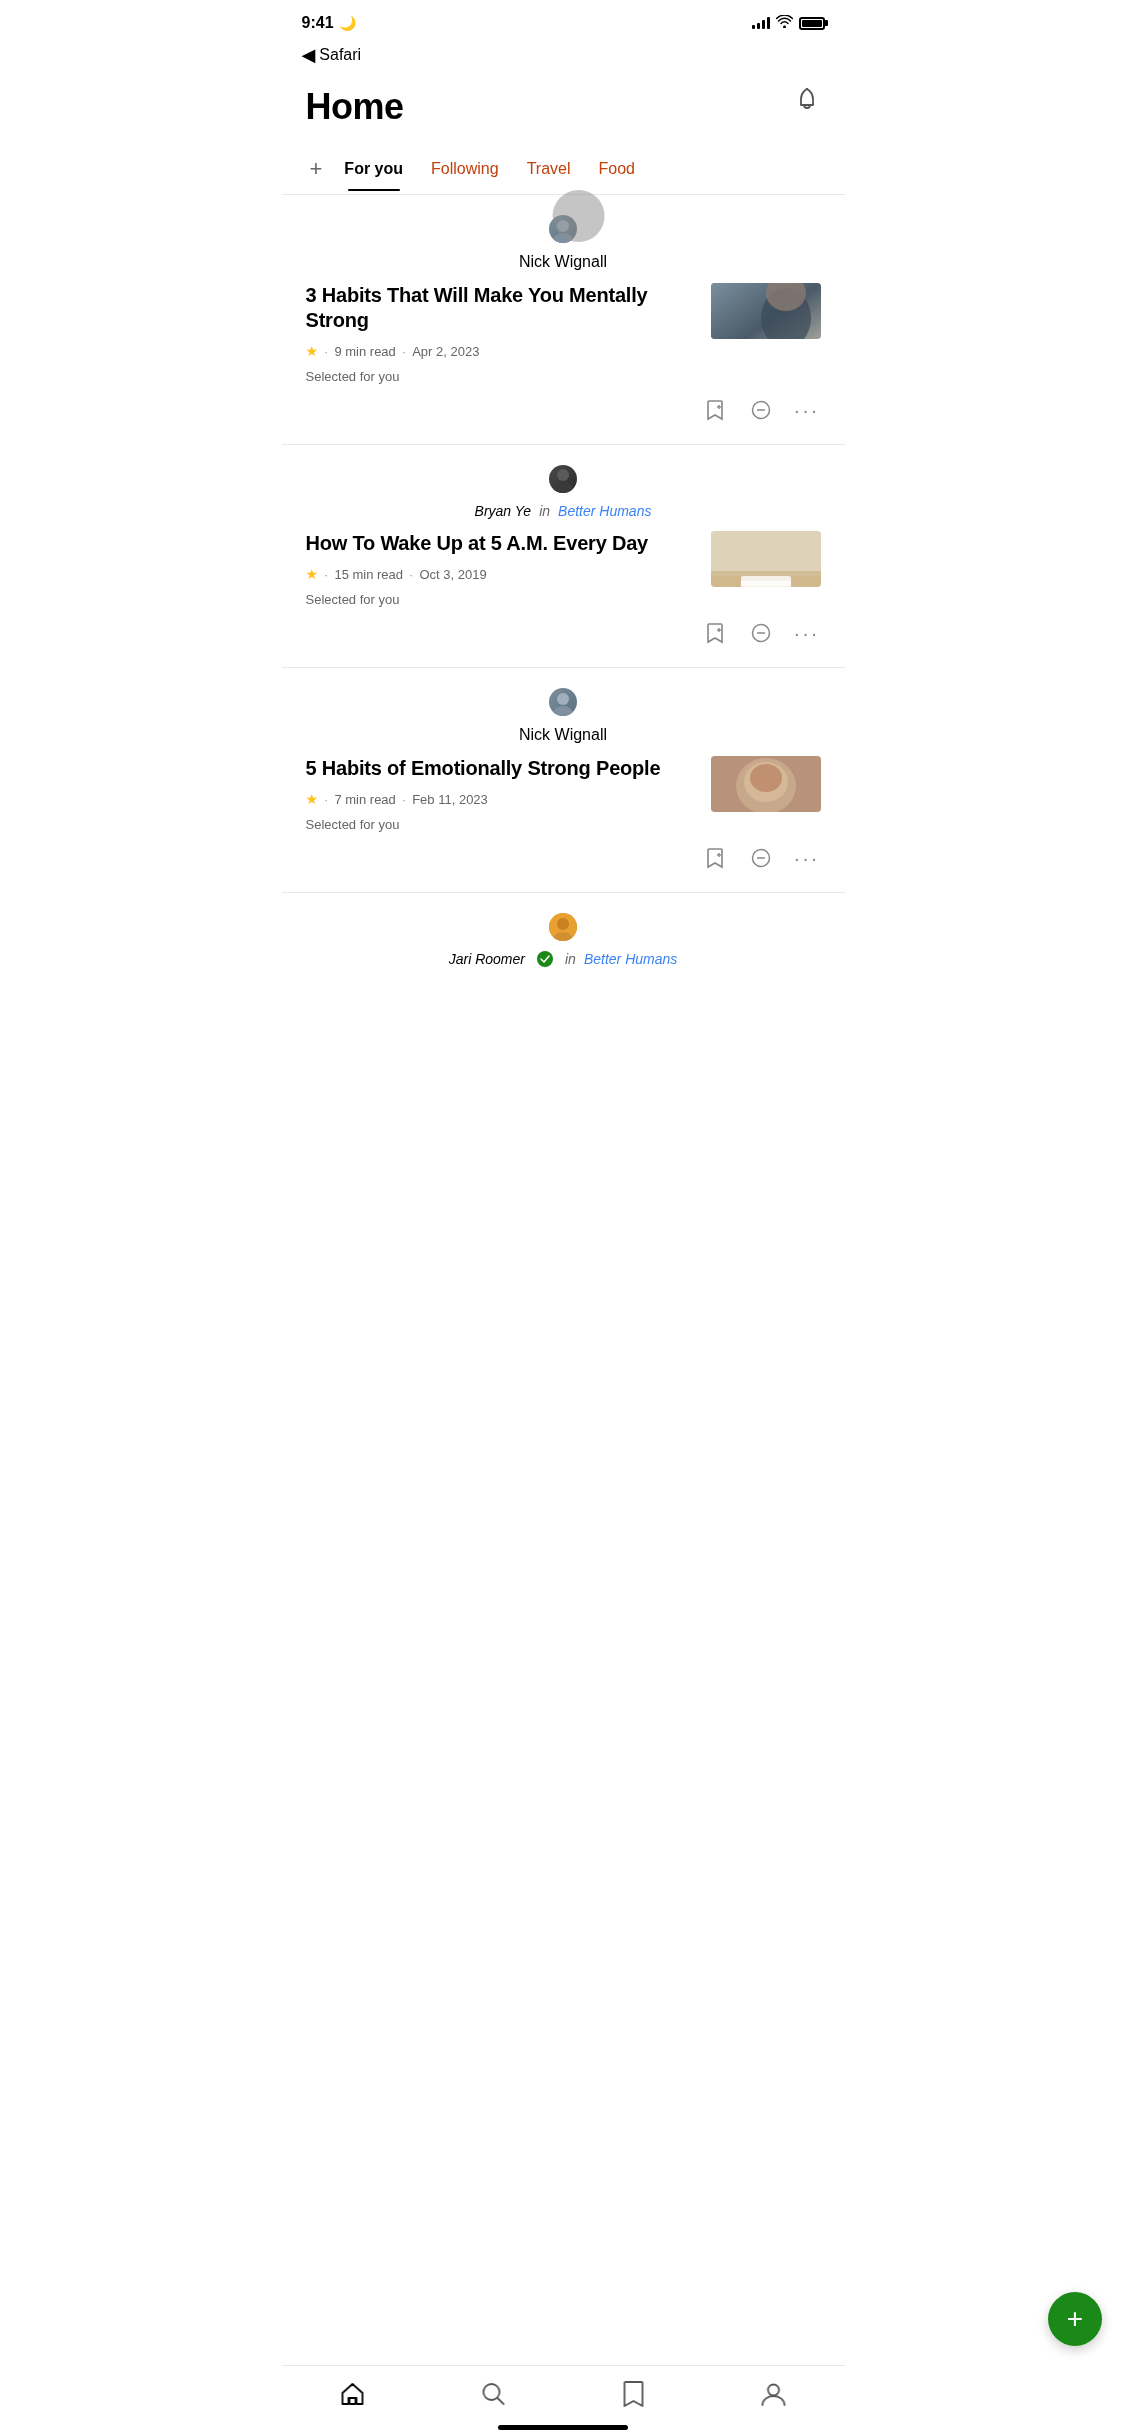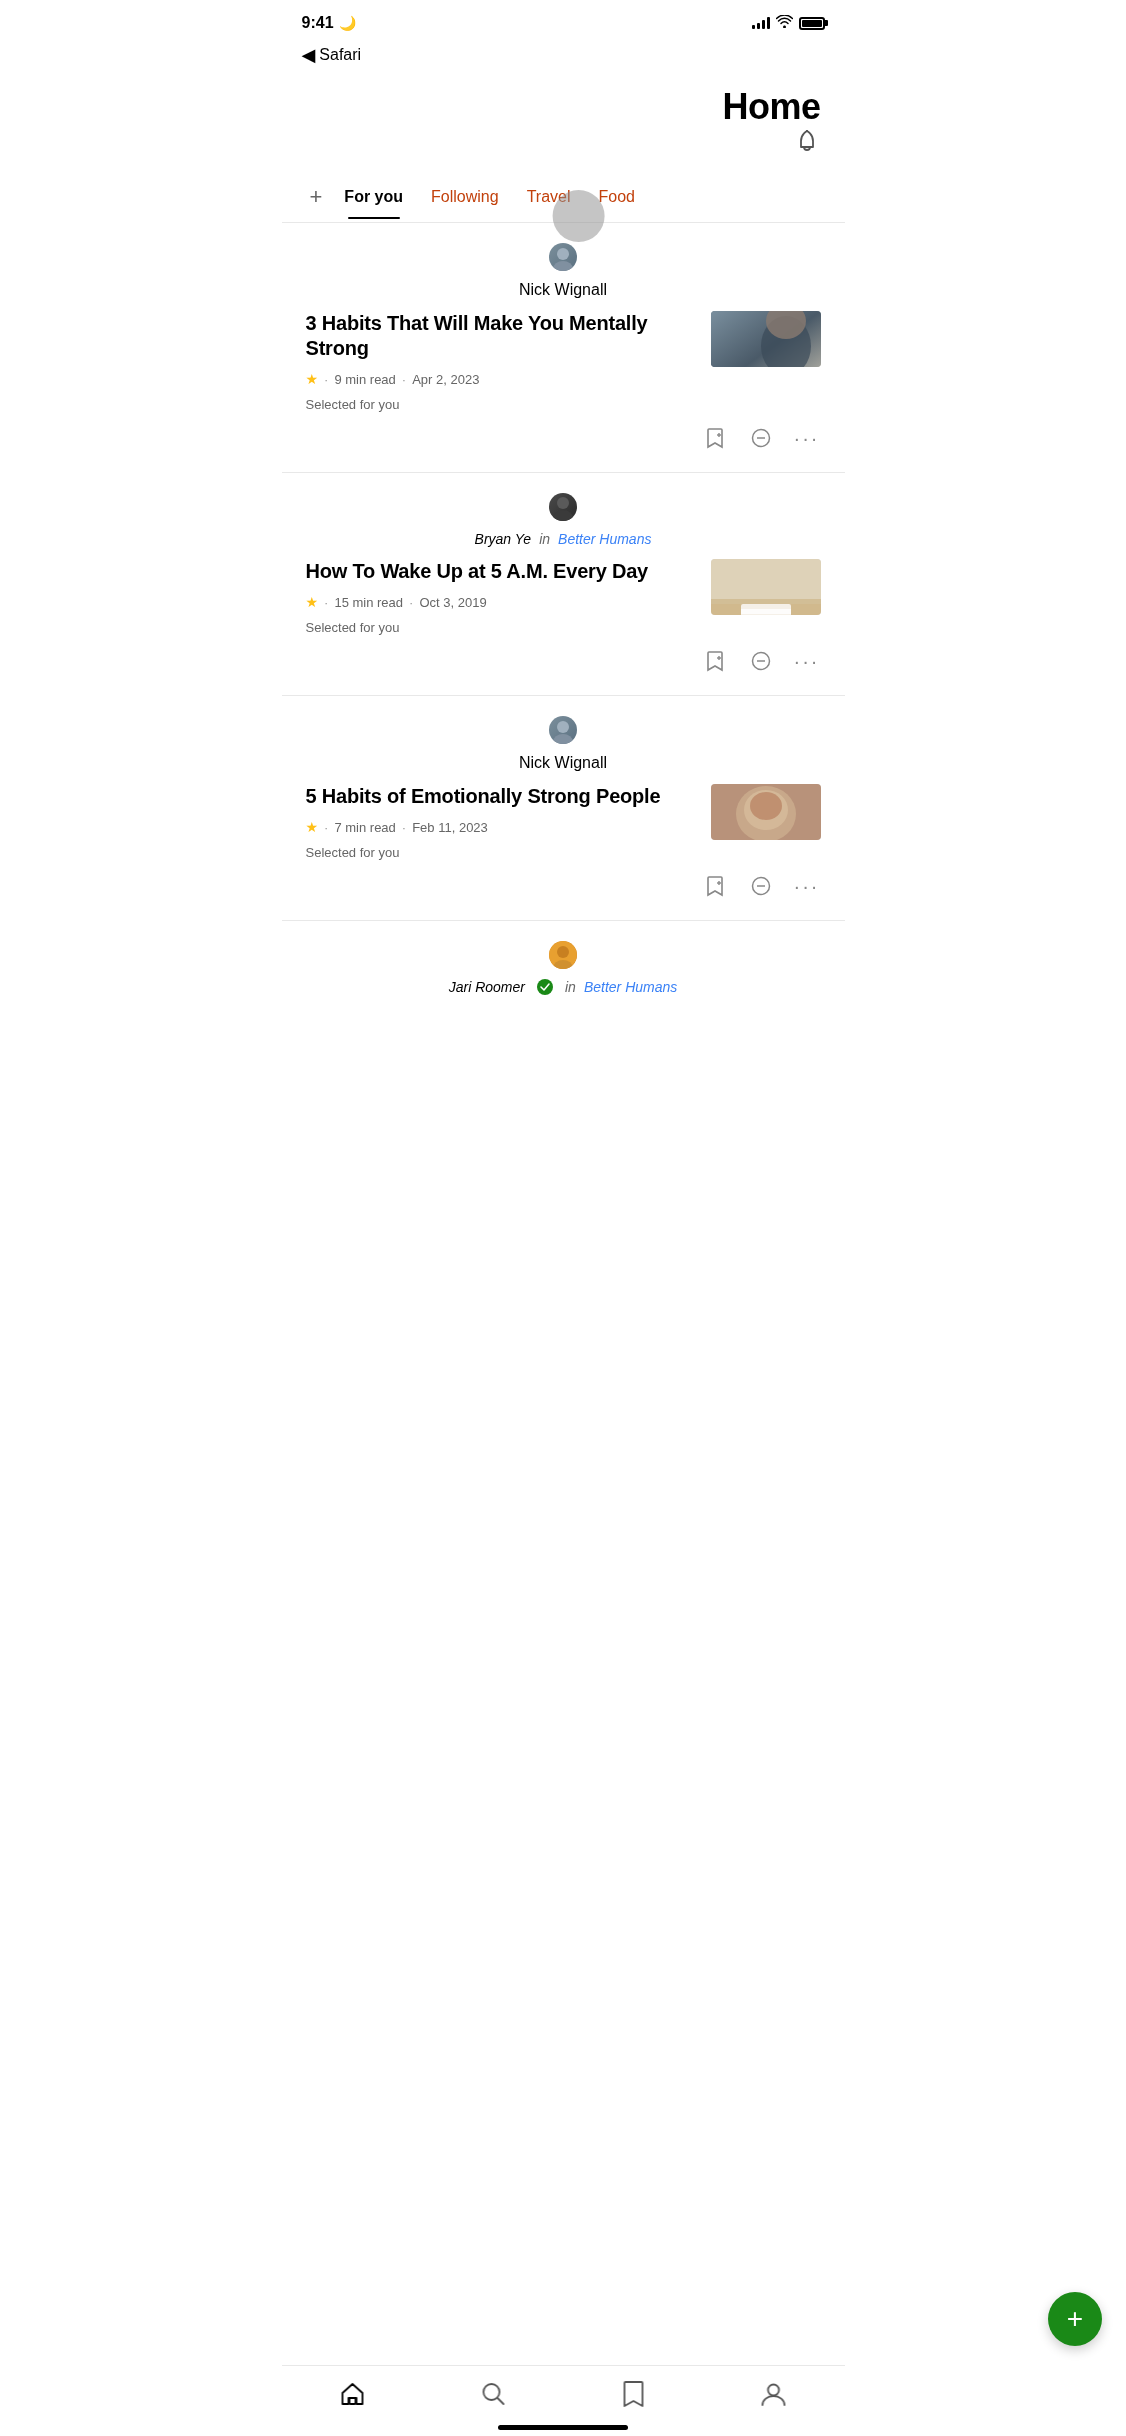--- a/index.html
+++ b/index.html
@@ -106,23 +106,22 @@
     }
 
     .back-arrow {
       font-size: 18px;
     }
 
     
     .header {
       display: flex;
       justify-content: space-between;
-      align-items: flex-end;
+      align-items: flex-start;
       padding: 10px 24px 16px;
-      flex-direction: column;
     }
 
     .page-title {
       font-size: 36px;
       font-weight: 800;
       color: #000;
       letter-spacing: -0.5px;
     }
 
     .bell-icon {

